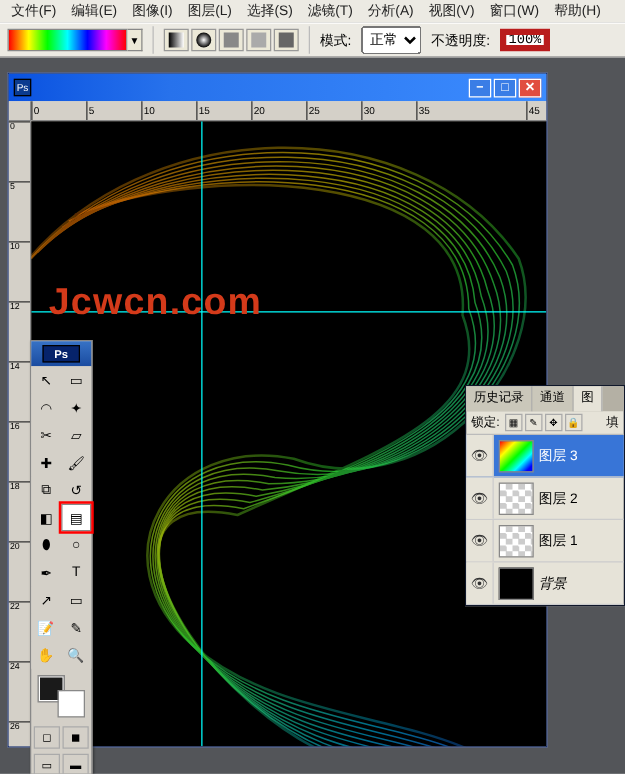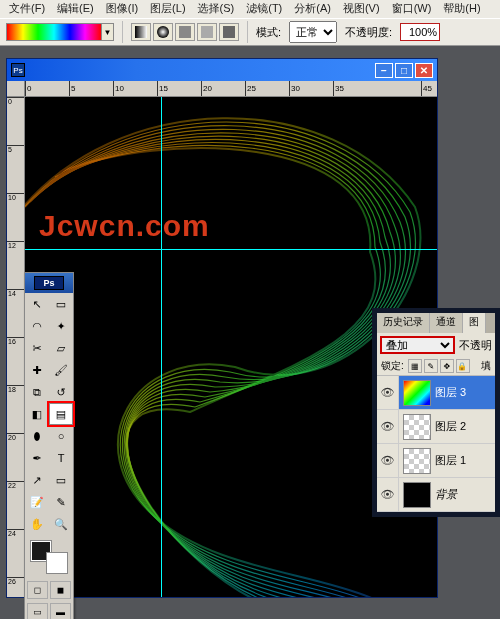--- a/index.html
+++ b/index.html
@@ -11,41 +11,41 @@
 
 
 .optbar { height: 28px; background: #eceae3; border-top: 1px solid #fff; border-bottom: 1px solid #999; display: flex; align-items: center; padding: 0 6px; gap: 8px; font-size: 11px; }
 .grad-swatch { width: 96px; height: 18px; border: 1px solid #888; background: linear-gradient(90deg,#ff0000 0%, #ffff00 17%, #00ff00 33%, #00ffff 50%, #0000ff 67%, #ff00ff 83%, #ff0000 100%); }
 .grad-arrow { width: 12px; height: 18px; border: 1px solid #888; border-left: none; background: #ece9d8; display: flex; align-items: center; justify-content: center; font-size: 8px; }
 .grad-wrap { display: flex; }
 .grad-btns { display: flex; gap: 2px; }
 .grad-btn { width: 20px; height: 18px; border: 1px solid #999; background: #ece9d8; display: flex; align-items: center; justify-content: center; }
 .grad-btn svg { width: 14px; height: 14px; }
 .mode-select { font-size: 11px; height: 22px; padding: 0 2px; }
-.opacity-input { width: 40px; height: 18px; font-size: 11px; text-align: right; padding-right: 2px; border: 1px solid #b91c1c; }
+.opacity-input { width: 40px; height: 18px; font-size: 11px; text-align: right; padding-right: 2px; border: 5px solid #b91c1c; font-family: Liberation Mono, monospace; }
 .divider-v { width: 1px; height: 22px; background: #bbb; }
 
 
 .doc-window { position: absolute; left: 6px; top: 58px; width: 432px; height: 540px; border: 1px solid #0a246a; background: #EDE9DB; }
 .doc-title { height: 22px; background: linear-gradient(90deg,#0a52e0,#2772ec 30%,#3c8cff 100%); display: flex; align-items: center; padding: 0 4px; color: #fff; font-size: 11px; gap: 4px; }
 .doc-title .ps-badge { width: 14px; height: 14px; background: #0b3b8f; border: 1px solid #000; font-size: 8px; color: #fff; display: flex; align-items: center; justify-content: center; }
 .win-btns { margin-left: auto; display: flex; gap: 2px; }
 .win-btn { width: 18px; height: 15px; background: #3a7de6; border: 1px solid #fff; display: flex; align-items: center; justify-content: center; font-size: 10px; color: #fff; font-weight: bold; }
 .win-btn.close { background: #e14d3f; }
 
 
 .ruler-h { position: absolute; left: 18px; right: 0; top: 22px; height: 16px; background: #d4d0c8; border-bottom: 1px solid #888; font-size: 8px; }
 .ruler-v { position: absolute; left: 0; top: 38px; bottom: 0; width: 18px; background: #d4d0c8; border-right: 1px solid #888; font-size: 8px; }
 .ruler-corner { position: absolute; left: 0; top: 22px; width: 18px; height: 16px; background: #d4d0c8; border-right: 1px solid #888; border-bottom: 1px solid #888; }
 .ruler-h .tick { position: absolute; top: 0; bottom: 0; border-left: 1px solid #333; padding-left: 1px; line-height: 16px; }
 .ruler-v .tick { position: absolute; left: 0; right: 0; border-top: 1px solid #333; writing-mode: horizontal-tb; font-size: 7px; line-height: 8px; padding-left: 1px; }
 
 
 .canvas { position: absolute; left: 18px; top: 38px; right: 0; bottom: 0; background: #000; overflow: hidden; }
-.watermark { position: absolute; left: 14px; top: 112px; font-size: 30px; font-weight: bold; color: #d43a1a; letter-spacing: 1px; }
+.watermark { position: absolute; left: 14px; top: 128px; font-size: 30px; font-weight: bold; color: #d43a1a; letter-spacing: 1px; }
 .guide-v { position: absolute; top: 0; bottom: 0; width: 1px; background: #00ffff; }
 .guide-h { position: absolute; left: 0; right: 0; height: 1px; background: #00ffff; }
 .swirl { position: absolute; filter: blur(0.5px); mix-blend-mode: screen; }
 
 
 .site-watermark { position: absolute; right: 12px; bottom: 10px; color: #fff; font-size: 13px; text-align: right; line-height: 15px; opacity: 0.8; }
 .site-watermark .cn { font-size: 11px; }
 
 
 .toolbox { position: absolute; left: 24px; top: 272px; width: 50px; background: #d4d0c8; border: 1px solid #888; box-shadow: 1px 1px 2px rgba(0,0,0,0.4); }
@@ -55,21 +55,21 @@
 .tool { height: 22px; border: 1px solid #d4d0c8; display: flex; align-items: center; justify-content: center; font-size: 11px; position: relative; }
 .tool.active { background: #fff; border: 1px solid #888; }
 .tool.hl { outline: 2px solid red; z-index: 2; }
 .colors { height: 36px; position: relative; margin: 4px; }
 .fg { position: absolute; left: 2px; top: 2px; width: 20px; height: 20px; background: #1a1a1a; border: 1px solid #fff; outline: 1px solid #888; }
 .bg { position: absolute; right: 2px; bottom: 2px; width: 20px; height: 20px; background: #fff; border: 1px solid #fff; outline: 1px solid #888; }
 .mask-modes, .screen-modes { display: flex; gap: 2px; padding: 2px; }
 .mode-icon { flex: 1; height: 18px; border: 1px solid #aaa; display: flex; align-items: center; justify-content: center; font-size: 9px; }
 
 
-.layers-panel { position: absolute; right: 0; top: 308px; width: 128px; background: #e6e3d8; border: 5px solid #0f172a; font-size: 11px; }
+.layers-panel { position: absolute; right: 0; top: 308px; width: 128px; background: #e6e3d8; border: 1px solid #0f172a; font-size: 11px; }
 .panel-tabs { display: flex; height: 20px; background: #b4b0a4; }
 .panel-tab { padding: 2px 6px; font-size: 10px; background: #e6e3d8; border-right: 1px solid #aaa; }
 .panel-tab.inactive { background: #cac7ba; }
 .blend-row { display: flex; align-items: center; padding: 3px; gap: 4px; }
 .blend-sel { flex: 1; height: 18px; font-size: 11px; border: 2px solid #c00; }
 .lock-row { display: flex; align-items: flex-start; padding: 2px 4px; gap: 4px; font-size: 10px; border-bottom: 1px solid #bbb; }
 .lock-icons { display: flex; gap: 2px; }
 .lock-icons span { width: 14px; height: 14px; border: 1px solid #aaa; display: flex; align-items: center; justify-content: center; font-size: 8px; }
 .layer { display: flex; align-items: center; height: 34px; border-bottom: 1px solid #ccc; }
 .layer.active { background: #3875d7; color: #fff; }
@@ -260,26 +260,20 @@
     <div class="mode-icon">▬</div>
   </div>
 </div>
 
 <div class="layers-panel">
   <div class="panel-tabs">
     <div class="panel-tab inactive">历史记录</div>
     <div class="panel-tab inactive">通道</div>
     <div class="panel-tab">图</div>
   </div>
-  <div class="blend-row">
-    <select class="blend-sel">
-      <option>叠加</option>
-    </select>
-    <span>不透明</span>
-  </div>
   <div class="lock-row">
     <span>锁定:</span>
     <div class="lock-icons">
       <span>▦</span>
       <span>✎</span>
       <span>✥</span>
       <span>🔒</span>
     </div>
     <span style="margin-left:auto">填</span>
   </div>

